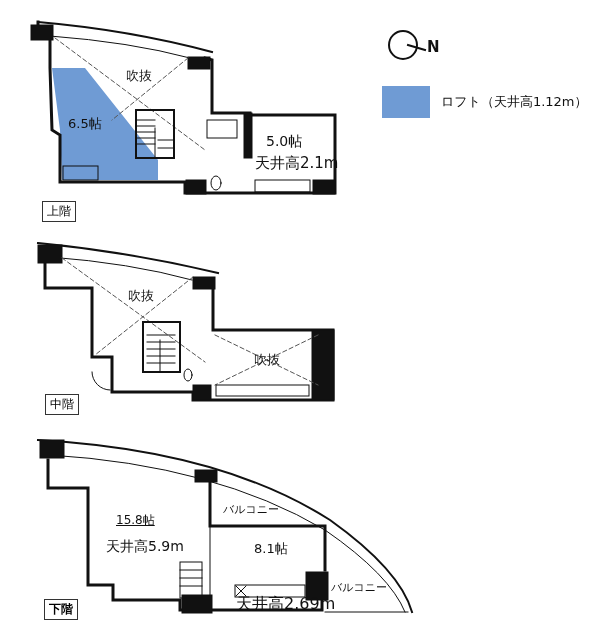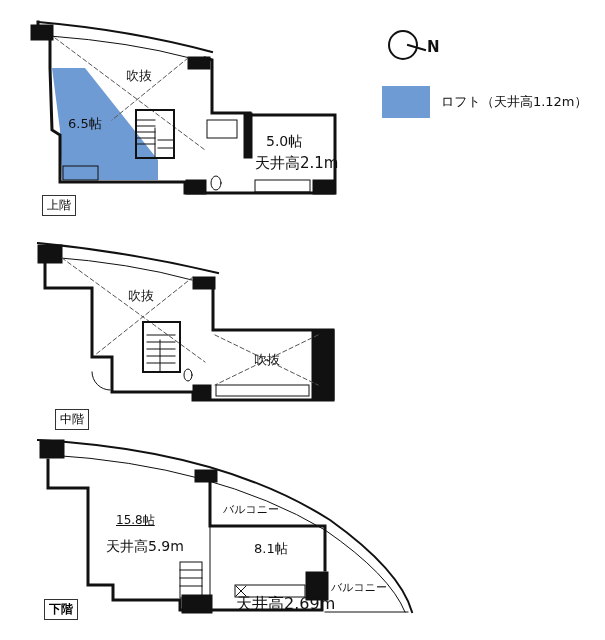--- a/index.html
+++ b/index.html
@@ -101,25 +101,25 @@
 </svg>
 
 <div class="legend-swatch" style="left:382px;top:86px;width:48px;height:32px;background:#6f9bd4;"></div>
 <div class="lbl" style="left:427px;top:38px;font-size:15px;font-weight:bold;">N</div>
 <div class="lbl" style="left:441px;top:93px;font-size:13px;">ロフト（天井高1.12m）</div>
 
 <div class="lbl" style="left:126px;top:67px;">吹抜</div>
 <div class="lbl" style="left:68px;top:115px;">6.5帖</div>
 <div class="lbl" style="left:266px;top:133px;font-size:14px;">5.0帖</div>
 <div class="lbl" style="left:255px;top:154px;font-size:15px;">天井高2.1m</div>
-<div class="floor-tag" style="left:42px;top:195px;">上階</div>
+<div class="floor-tag" style="left:42px;top:201px;">上階</div>
 
 <div class="lbl" style="left:128px;top:287px;">吹抜</div>
 <div class="lbl" style="left:254px;top:351px;">吹抜</div>
-<div class="floor-tag" style="left:55px;top:394px;margin-top:15px;">中階</div>
+<div class="floor-tag" style="left:45px;top:394px;">中階</div>
 
 <div class="lbl big" style="left:116px;top:512px;">15.8帖</div>
 <div class="lbl" style="left:106px;top:538px;font-size:14px;text-align:center;">天井高5.9m</div>
 <div class="lbl" style="left:254px;top:540px;">8.1帖</div>
 <div class="lbl" style="left:236px;top:594px;font-size:16px;">天井高2.69m</div>
 <div class="lbl" style="left:223px;top:502px;font-size:11px;">バルコニー</div>
 <div class="lbl" style="left:331px;top:580px;font-size:11px;">バルコニー</div>
 <div class="floor-tag" style="left:44px;top:599px;font-weight:bold;">下階</div>
 
 </body></html>

